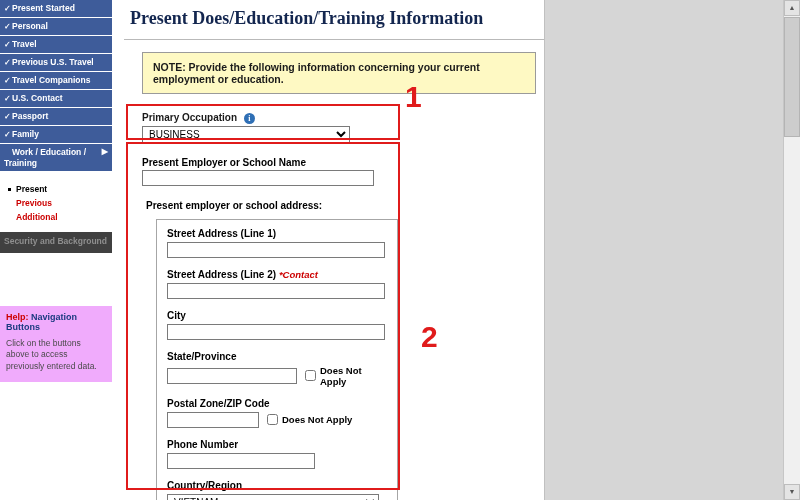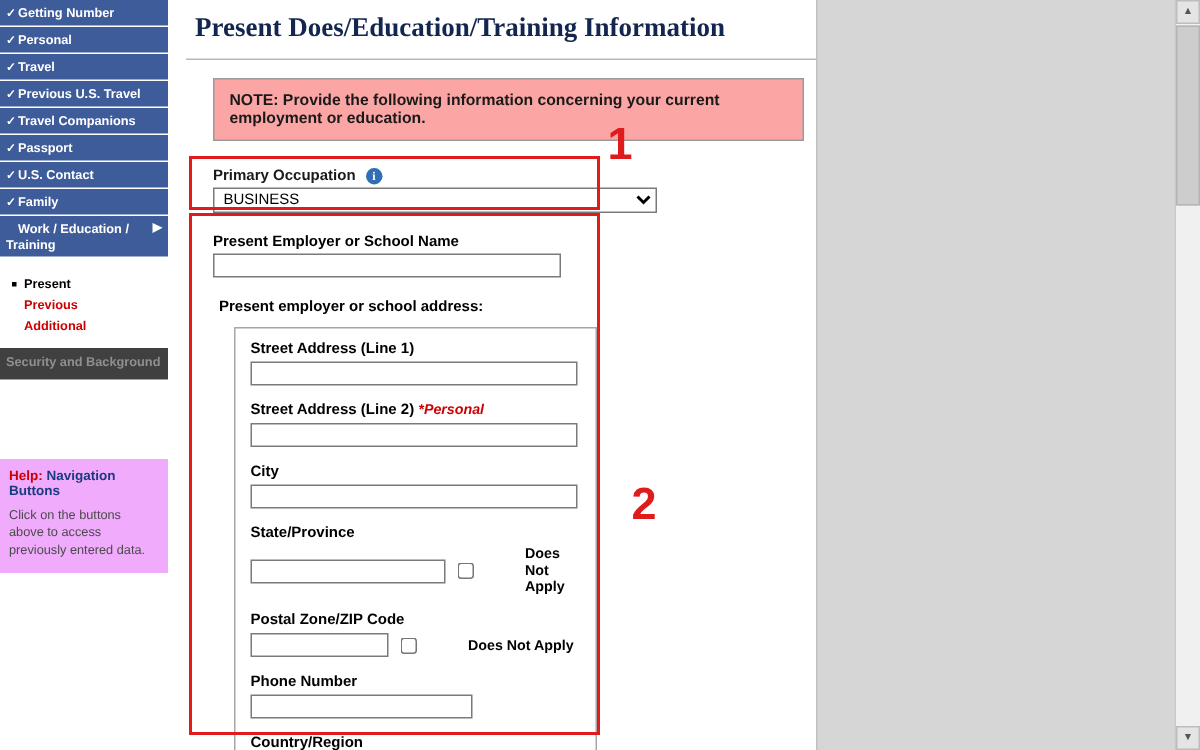--- a/index.html
+++ b/index.html
@@ -131,21 +131,21 @@
     color: #13264f;
     padding: 8px 0 10px 10px;
   }
   .title-rule {
     border-bottom: 1px solid #b9b9b9;
     margin: 0 0 12px 4px;
   }
   .note-box {
     margin: 0 8px 0 22px;
     border: 1px solid #9a9a9a;
-    background: #fca5a5;
+    background: #fef9c3;
     padding: 8px 10px;
     font-size: 10.5px;
     font-weight: bold;
     color: #1a1a1a;
   }
   .occupation-block {
     margin: 18px 0 0 22px;
     width: 250px;
     position: relative;
   }
@@ -178,21 +178,21 @@
     box-sizing: border-box;
     padding: 1px 2px;
     color: #000;
   }
   select.ui-select {
     height: 17px;
   }
   input.ui-input {
     height: 16px;
   }
-  .occupation-select { width: 296px; }
+  .occupation-select { width: 208px; }
 
   .employer-block {
     margin: 14px 0 0 22px;
     width: 270px;
     position: relative;
     padding-bottom: 6px;
   }
   .employer-label { font-size: 10px; font-weight: bold; }
   .employer-input { width: 232px; margin-top: 2px; }
   .addr-intro {
@@ -229,21 +229,20 @@
   .inline-row {
     display: flex;
     align-items: center;
   }
   .dna {
     margin-left: 8px;
     font-size: 9.5px;
     font-weight: bold;
     display: flex;
     align-items: center;
-    gap: 30px;
   }
   .dna input {
     margin: 0 4px 0 0;
     width: 11px;
     height: 11px;
   }
 
   
   .annot-box {
     position: absolute;
@@ -302,39 +301,39 @@
   }
 </style>
 </head>
 <body>
 
 <div id="app">
 
   <div class="sidebar">
 
     <div class="nav-item">
-      <span class="chk">✓</span><span>Getting Number</span>
+      <span class="chk">✓</span><span>Present Started</span>
     </div>
     <div class="nav-item">
       <span class="chk">✓</span><span>Personal</span>
     </div>
     <div class="nav-item">
       <span class="chk">✓</span><span>Travel</span>
     </div>
     <div class="nav-item">
       <span class="chk">✓</span><span>Previous U.S. Travel</span>
     </div>
     <div class="nav-item">
       <span class="chk">✓</span><span>Travel Companions</span>
     </div>
     <div class="nav-item">
+      <span class="chk">✓</span><span>U.S. Contact</span>
+    </div>
+    <div class="nav-item">
       <span class="chk">✓</span><span>Passport</span>
-    </div>
-    <div class="nav-item">
-      <span class="chk">✓</span><span>U.S. Contact</span>
     </div>
     <div class="nav-item">
       <span class="chk">✓</span><span>Family</span>
     </div>
     <div class="nav-item current">
       <span class="chk"></span><span>Work / Education / Training</span>
       <span class="arrow">▶</span>
     </div>
 
     <div class="sub-list">
@@ -382,21 +381,21 @@
       <div class="addr-panel">
 
         <div class="addr-field">
           <div class="addr-label">Street Address (Line 1)</div>
           <input class="ui-input w-full" type="text" value="" style="">
         </div>
 
         <div class="addr-field">
           <div class="addr-label">
             <span>Street Address (Line 2)</span>
-            <span class="optional">*Personal</span>
+            <span class="optional">*Contact</span>
           </div>
           <input class="ui-input w-full" type="text" value="" style="">
         </div>
 
         <div class="addr-field">
           <div class="addr-label">City</div>
           <input class="ui-input w-full" type="text" value="" style="">
         </div>
 
         <div class="addr-field">

